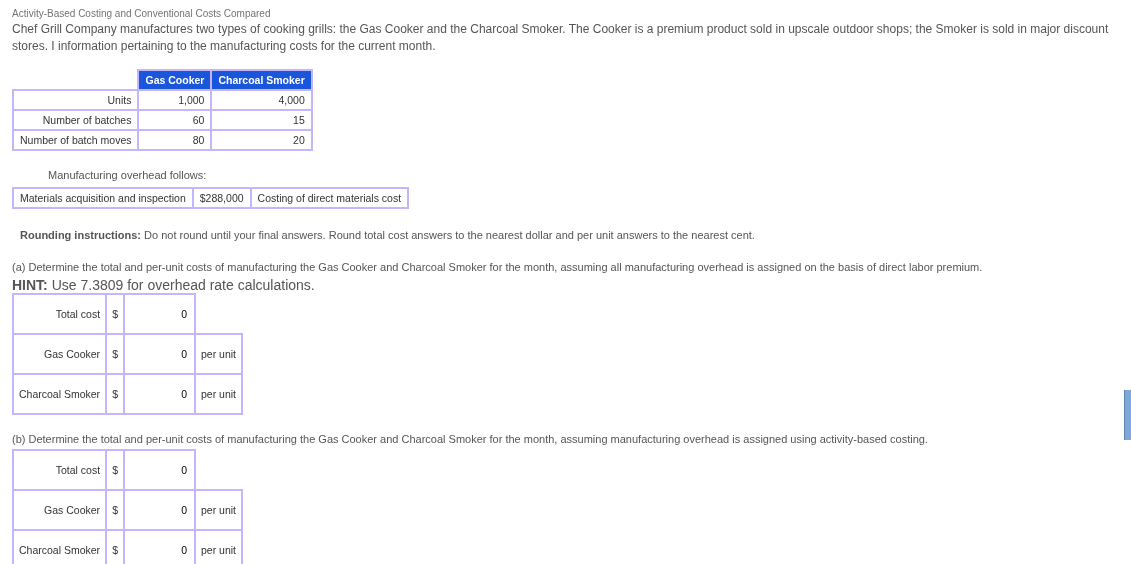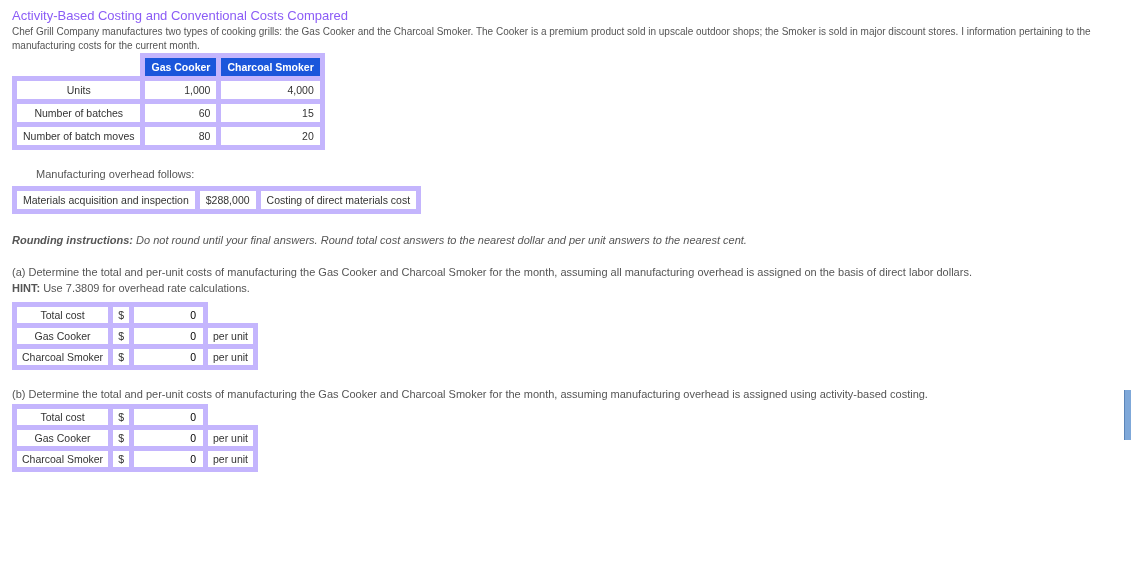--- a/index.html
+++ b/index.html
@@ -6,70 +6,69 @@
     font-family: Arial, Helvetica, sans-serif;
     font-size: 11px;
     color: #333;
     margin: 0;
     padding: 8px 12px;
     background: #fff;
     width: 1131px;
     box-sizing: border-box;
   }
   .title {
-    font-size: 13px;
-    color: #8b5cf6;
+    font-size: 10px;
+    color: #737373;
     margin-bottom: 2px;
   }
   .desc {
-    font-size: 10px;
+    font-size: 12px;
     color: #555;
+    margin-bottom: 14px;
     line-height: 1.4;
   }
   table {
     border-collapse: collapse;
     font-size: 10.5px;
   }
   td, th {
-    border: 5px solid #c4b5fd;
+    border: 2px solid #c4b5fd;
     padding: 3px 6px;
     white-space: nowrap;
   }
   .hdr {
     background: #1a56db;
     color: #fff;
     font-weight: bold;
     text-align: center;
   }
   .num { text-align: right; }
   .ctr { text-align: center; }
-  .lbl { text-align: center; }
+  .lbl { text-align: right; }
   .section-label {
     font-size: 11px;
     color: #555;
-    margin: 18px 0 6px 0;
+    margin: 18px 0 6px 12px;
     padding-left: 24px;
   }
   .instructions {
     font-size: 11px;
     color: #555;
-    margin: 20px 0;
-    font-style: italic;
+    margin: 20px 8px;
   }
   .question {
     font-size: 11px;
     color: #555;
     margin: 18px 0 4px 0;
   }
   .hint {
-    font-size: 11px;
+    font-size: 14px;
     color: #555;
-    margin-bottom: 8px;
   }
-  .ans-table td { padding: 1px 5px; margin-top: 39px; }
+  .ans-table td { padding: 12px 5px; margin-top: 39px; }
   .ans-input {
     width: 55px;
     border: none;
     text-align: right;
     font-size: 10.5px;
     background: transparent;
     outline: none;
   }
   .no-border { border: none !important; }
   b { font-weight: bold; }
@@ -123,21 +122,21 @@
     <td class="num">$288,000</td>
     <td class="num">Costing of direct materials cost</td>
   </tr>
 </tbody>
   </table>
 
 <div class="instructions">
   <b>Rounding instructions:</b><span> Do not round until your final answers. Round total cost answers to the nearest dollar and per unit answers to the nearest cent.</span>
 </div>
 
-<div class="question">(a) Determine the total and per-unit costs of manufacturing the Gas Cooker and Charcoal Smoker for the month, assuming all manufacturing overhead is assigned on the basis of direct labor dollars.</div>
+<div class="question">(a) Determine the total and per-unit costs of manufacturing the Gas Cooker and Charcoal Smoker for the month, assuming all manufacturing overhead is assigned on the basis of direct labor premium.</div>
 <div class="hint">
   <b>HINT:</b><span> Use 7.3809 for overhead rate calculations.</span>
 </div>
 
 <table class="ans-table">
   <tbody>
       <tr>
     <td class="lbl">Total cost</td>
     <td class="ctr">$</td>
     <td class="num"><input class="ans-input" value="0" style=""></td>

